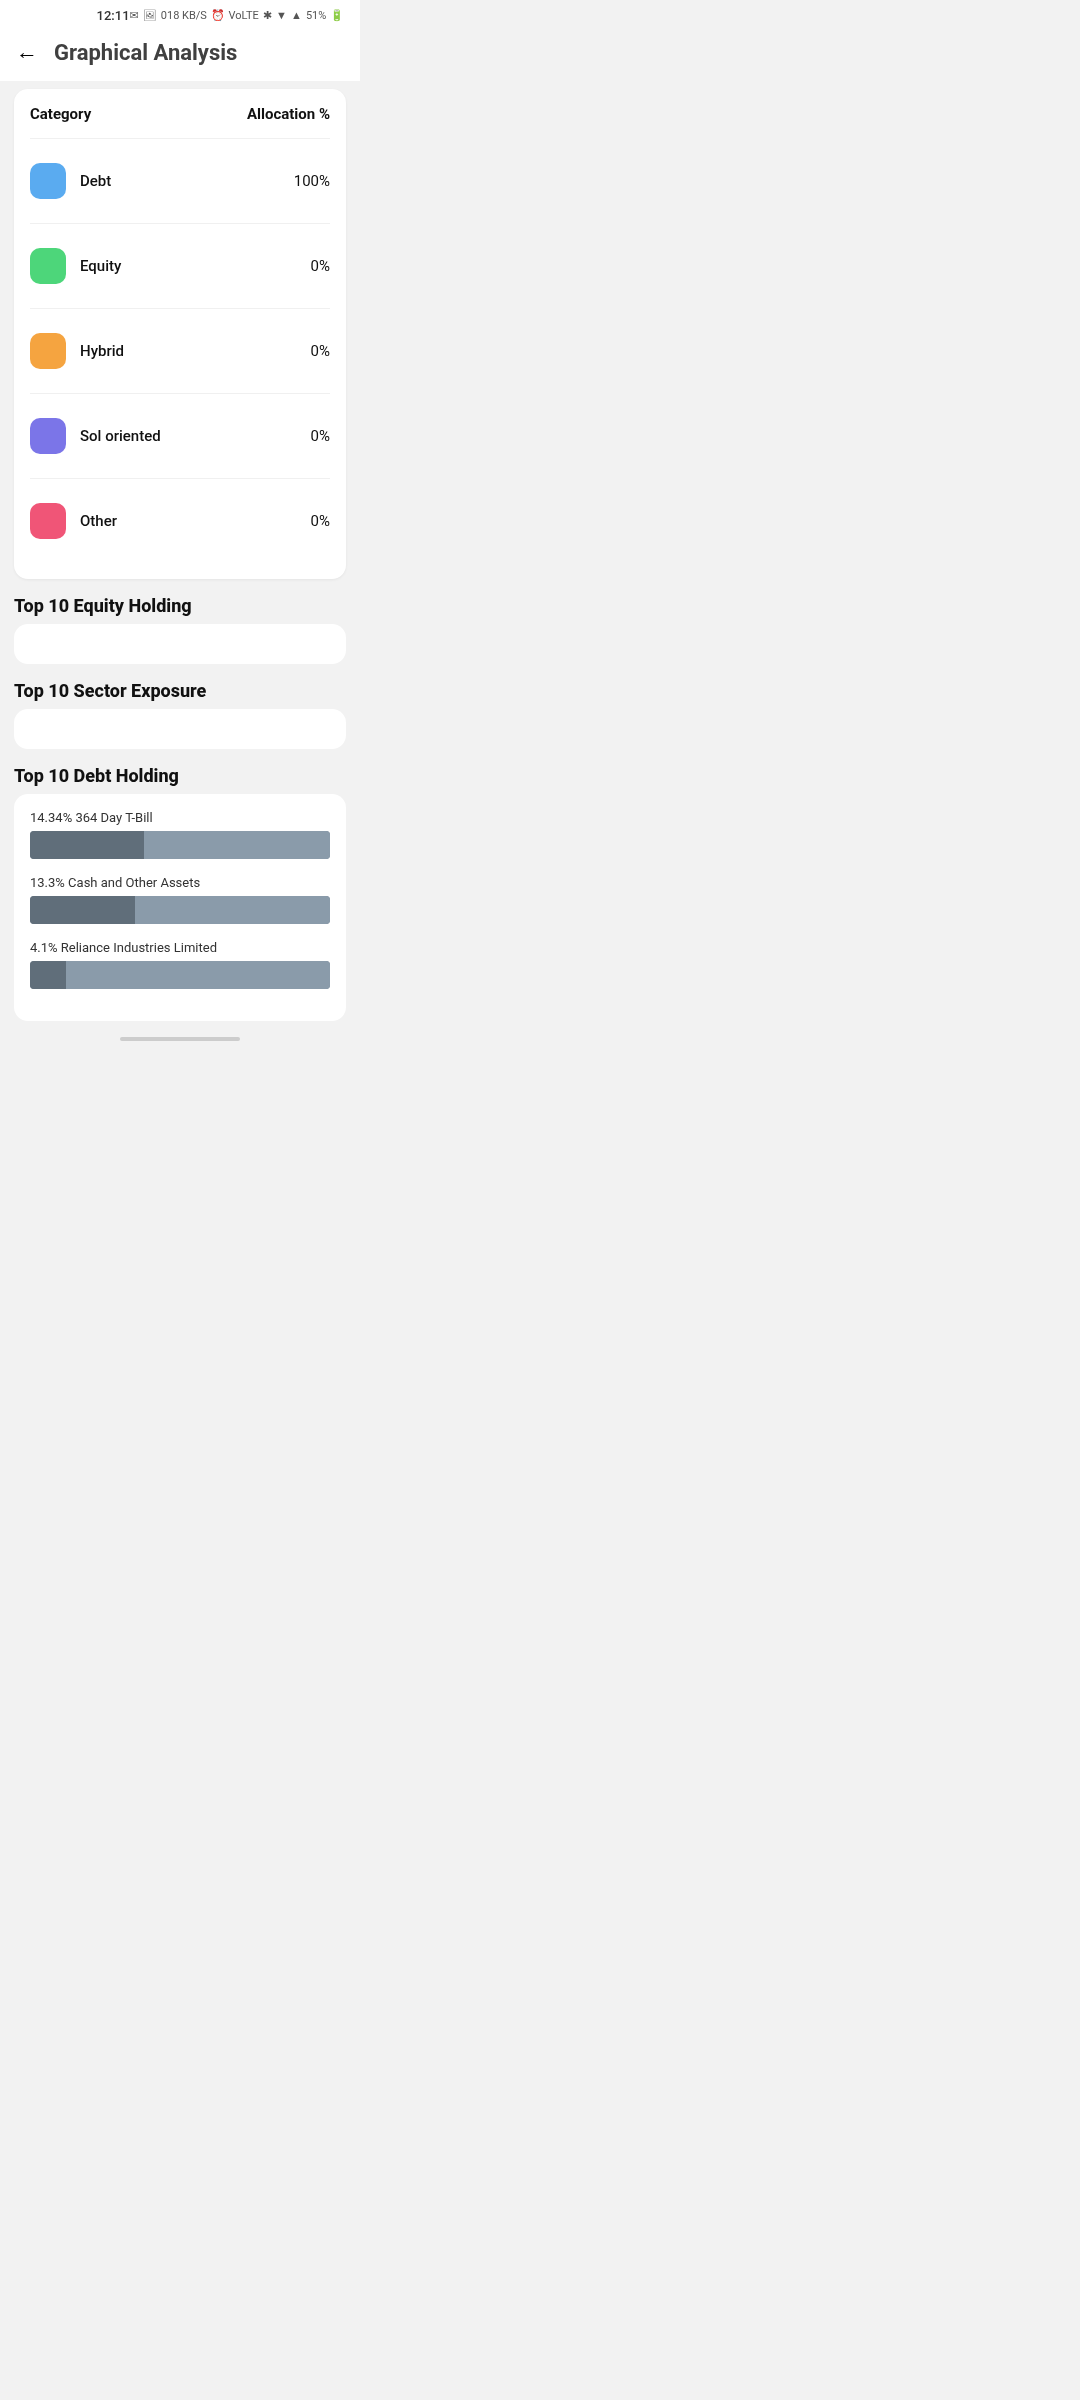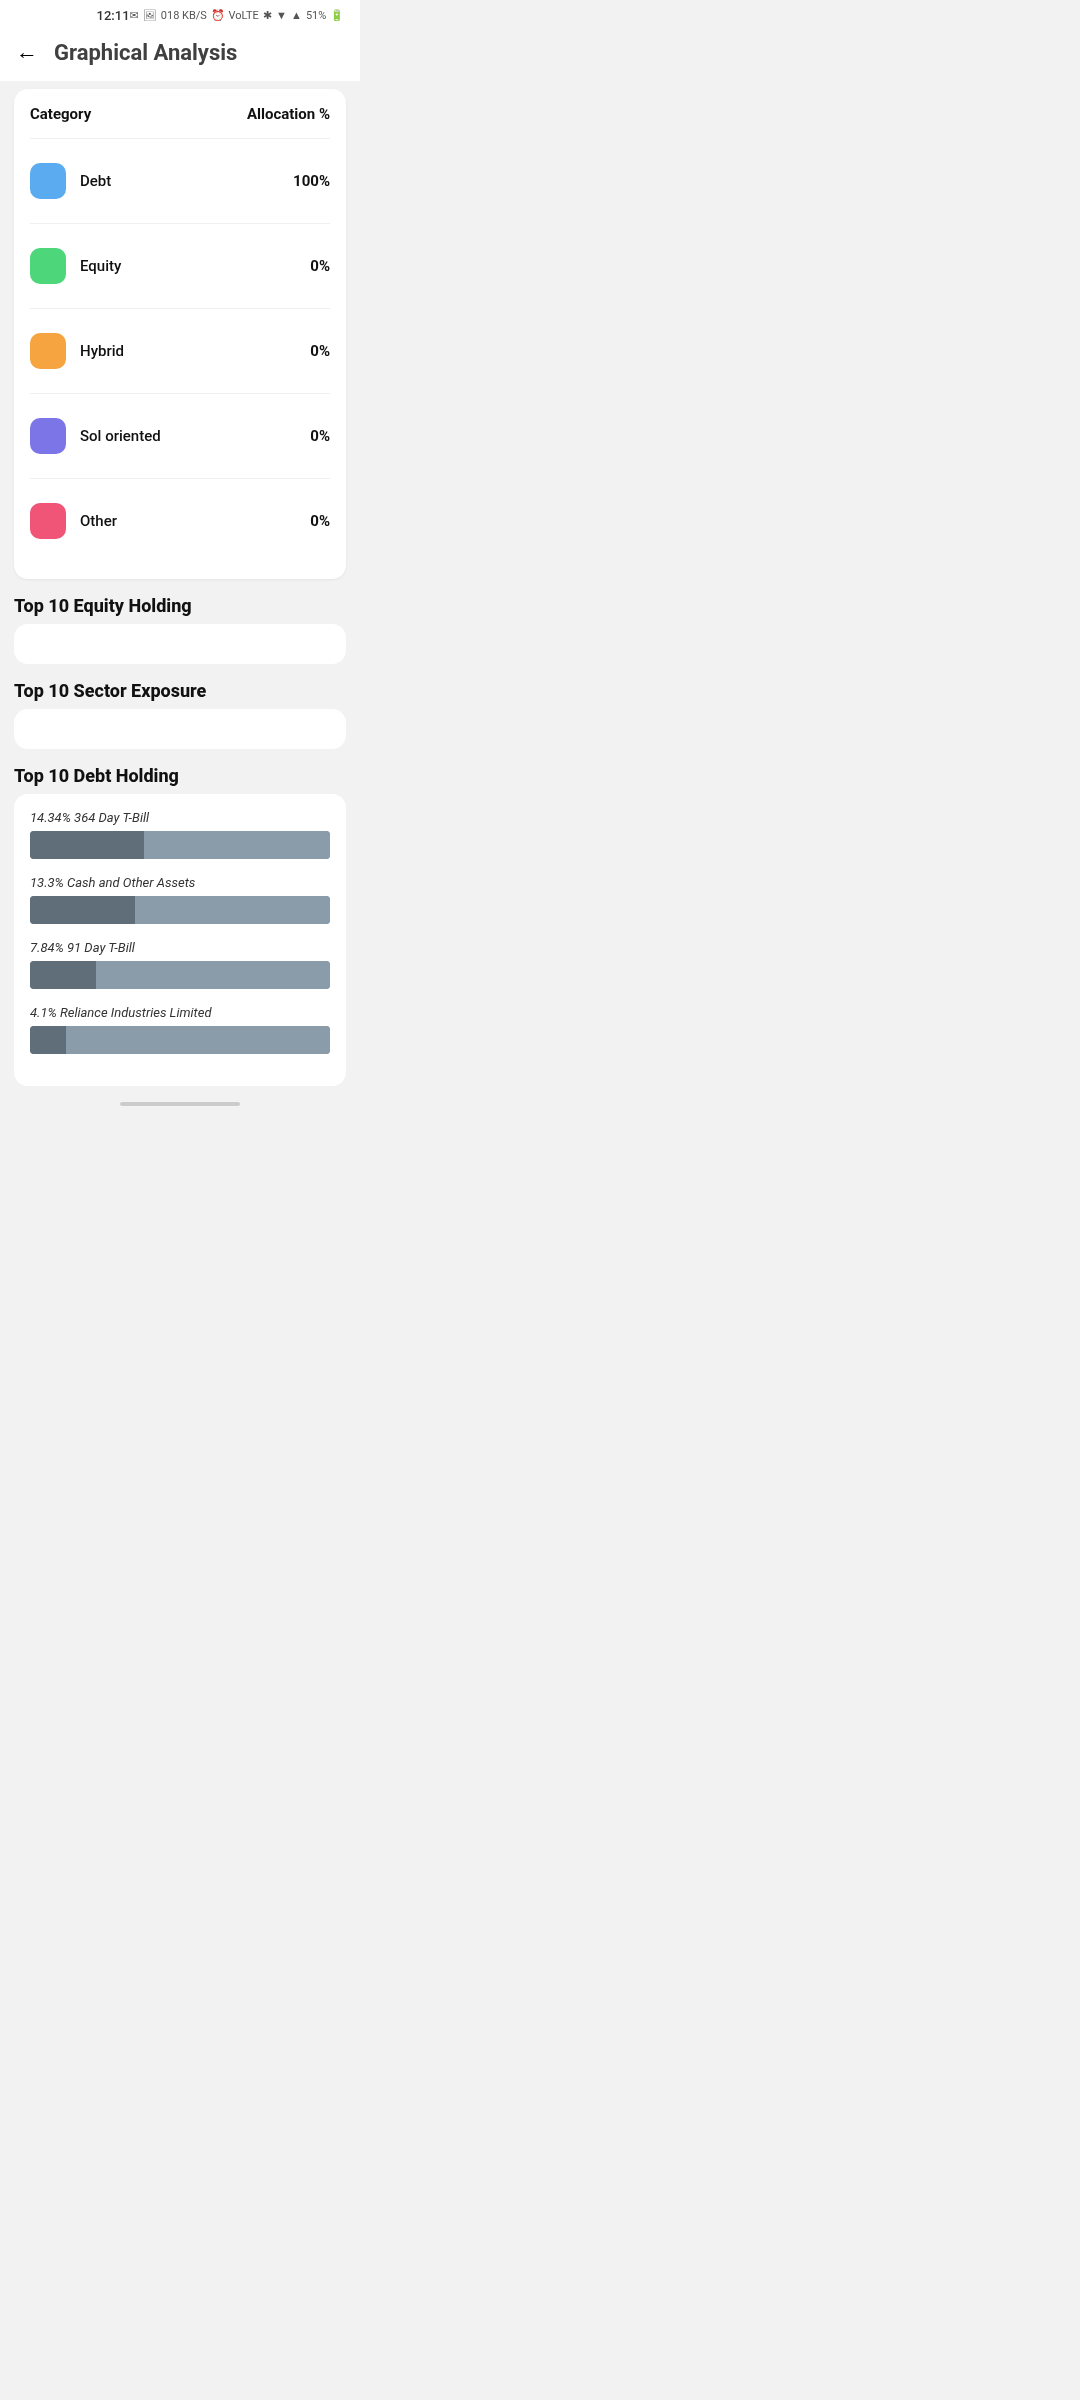--- a/index.html
+++ b/index.html
@@ -97,21 +97,21 @@
       border-radius: 10px;
       flex-shrink: 0;
     }
     .cat-name {
       font-size: 15px;
       font-weight: 500;
       color: #111;
     }
     .cat-alloc {
       font-size: 15px;
-      font-weight: 700;
+      font-weight: 400;
       color: #111;
     }
 
     
     .section-title {
       font-size: 18px;
       font-weight: 800;
       color: #111;
       margin-bottom: 8px;
       margin-top: 4px;
@@ -125,21 +125,20 @@
       margin-bottom: 16px;
       min-height: 40px;
     }
 
     
     .debt-card {
       background: #fff;
       border-radius: 14px;
       padding: 16px;
       margin-bottom: 16px;
-      font-style: italic;
     }
     .bar-item {
       margin-bottom: 16px;
     }
     .bar-label {
       font-size: 13px;
       color: #333;
       margin-bottom: 6px;
     }
     .bar-track {
@@ -265,27 +264,20 @@
 
       <div class="bar-item">
         <div class="bar-label">13.3% Cash and Other Assets</div>
         <div class="bar-track">
           <div class="bar-fill-dark" style="width:35%;"></div>
           <div style="flex:1; background:#8a9baa;"></div>
         </div>
       </div>
 
 
-      <div class="bar-item">
-        <div class="bar-label">7.84% 91 Day T-Bill</div>
-        <div class="bar-track">
-          <div class="bar-fill-dark" style="width:22%;"></div>
-          <div style="flex:1; background:#8a9baa;"></div>
-        </div>
-      </div>
 
       <div class="bar-item">
         <div class="bar-label">4.1% Reliance Industries Limited</div>
         <div class="bar-track">
           <div class="bar-fill-dark" style="width:12%;"></div>
           <div style="flex:1; background:#8a9baa;"></div>
         </div>
       </div>
 
     </div>

